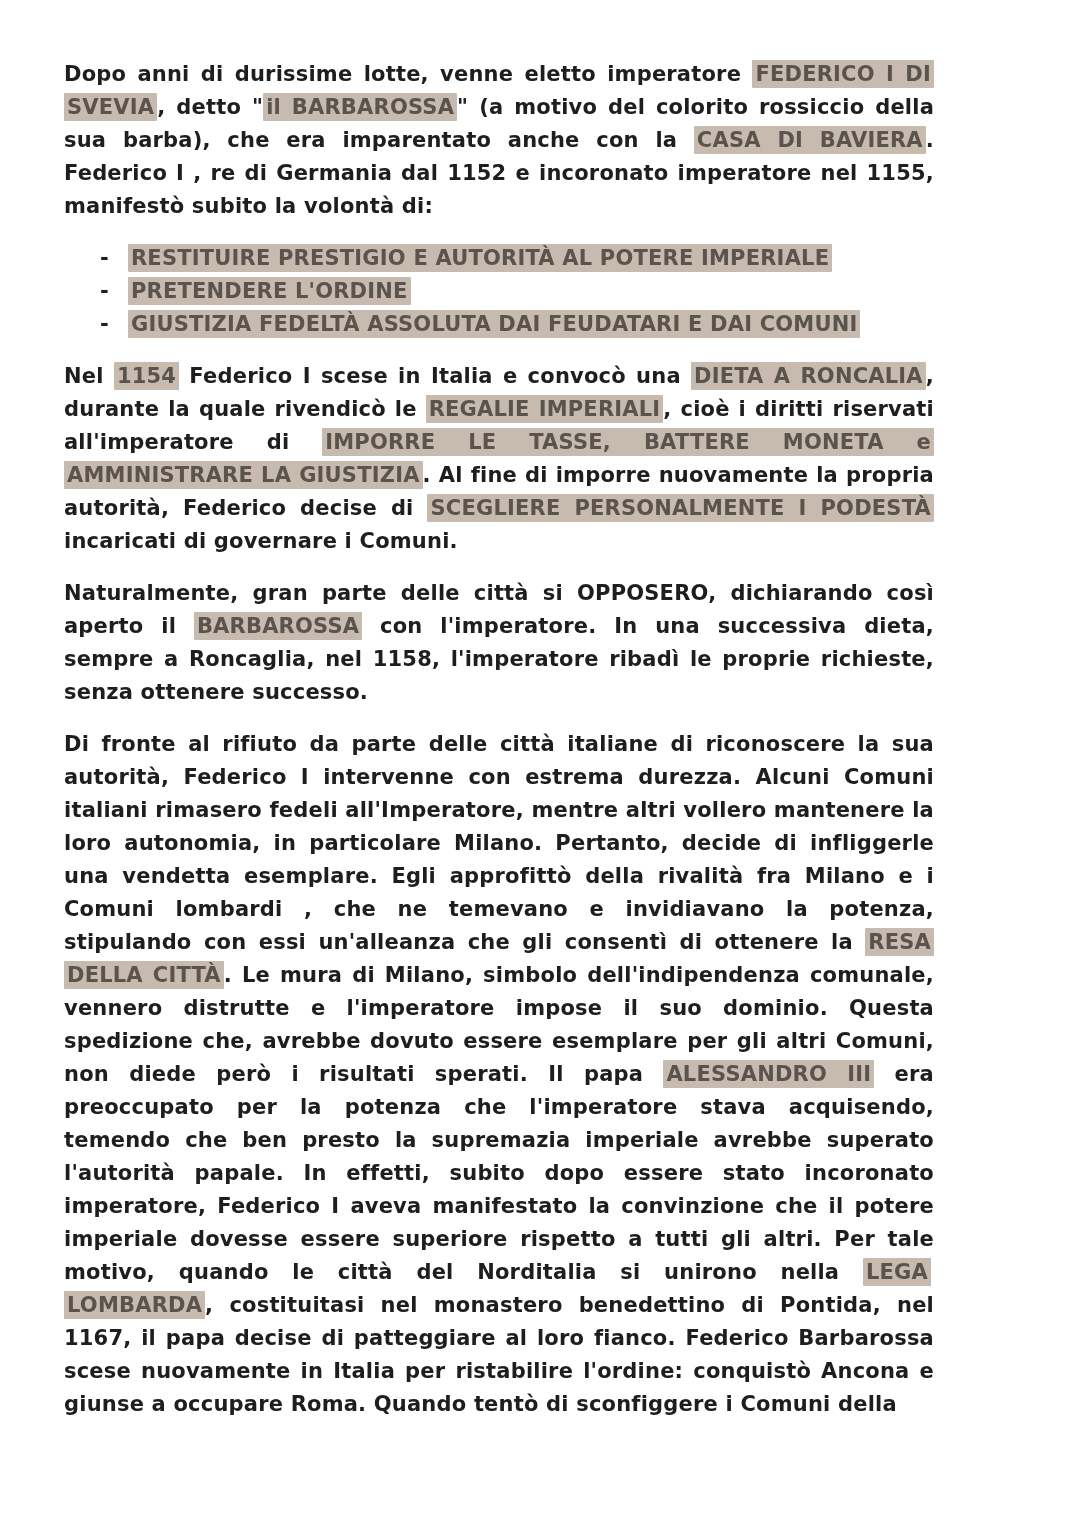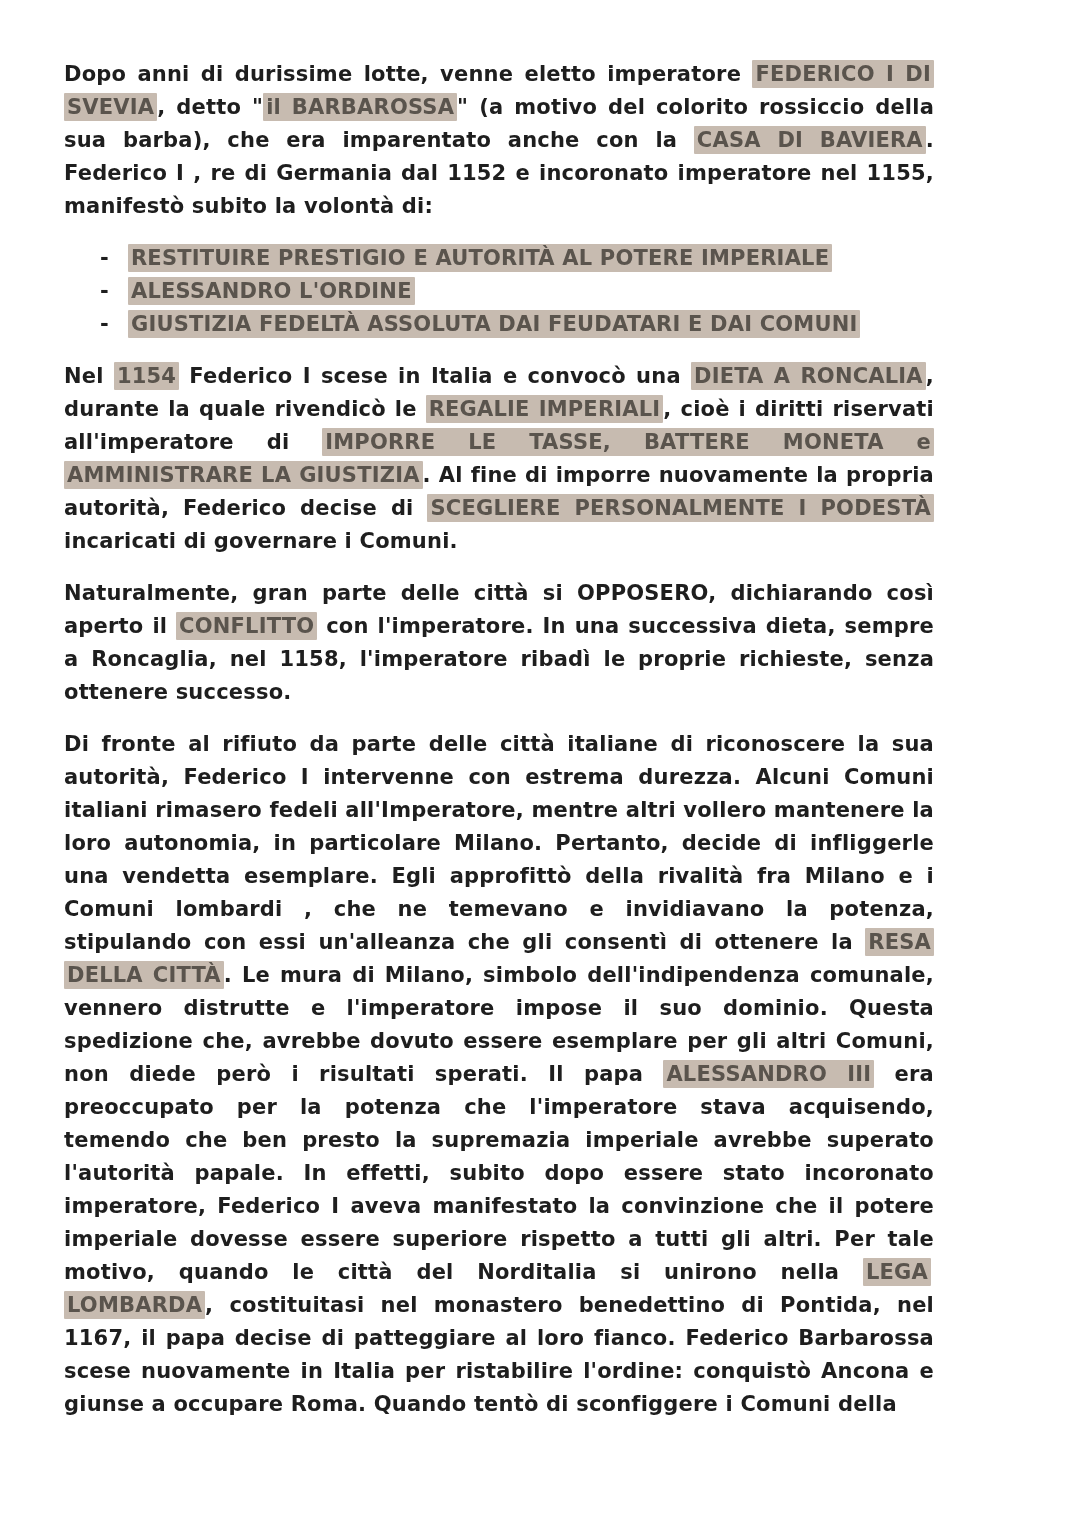--- a/index.html
+++ b/index.html
@@ -67,23 +67,23 @@
 
 <div class="page">
     <p class="para"><span class="plain">Dopo anni di durissime lotte, venne eletto imperatore </span><span class="hl">FEDERICO I DI SVEVIA</span><span class="plain">, detto "</span><span class="hl">il BARBAROSSA</span><span class="plain">" (a motivo del colorito rossiccio della sua barba), che era imparentato anche con la </span><span class="hl">CASA DI BAVIERA</span><span class="plain">. Federico I , re di Germania dal 1152 e incoronato imperatore nel 1155, manifestò subito la volontà di:</span></p>
     <div class="bullet-list">
       <div class="li">
         <span class="dash">-</span>
         <span class="li-content"><span class="hl">RESTITUIRE PRESTIGIO E AUTORITÀ AL POTERE IMPERIALE</span></span>
       </div>
       <div class="li">
         <span class="dash">-</span>
-        <span class="li-content"><span class="hl">ALESSANDRO L'ORDINE</span></span>
+        <span class="li-content"><span class="hl">PRETENDERE L'ORDINE</span></span>
       </div>
       <div class="li">
         <span class="dash">-</span>
         <span class="li-content"><span class="hl">GIUSTIZIA FEDELTÀ ASSOLUTA DAI FEUDATARI E DAI COMUNI</span></span>
       </div>
     </div>
     <p class="para"><span class="plain">Nel </span><span class="hl">1154</span><span class="plain"> Federico I scese in Italia e convocò una </span><span class="hl">DIETA A RONCALIA</span><span class="plain">, durante la quale rivendicò le </span><span class="hl">REGALIE IMPERIALI</span><span class="plain">, cioè i diritti riservati all'imperatore di </span><span class="hl">IMPORRE LE TASSE, BATTERE MONETA e AMMINISTRARE LA GIUSTIZIA</span><span class="plain">. Al fine di imporre nuovamente la propria autorità, Federico decise di </span><span class="hl">SCEGLIERE PERSONALMENTE I PODESTÀ</span><span class="plain"> incaricati di governare i Comuni.</span></p>
-    <p class="para"><span class="plain">Naturalmente, gran parte delle città si OPPOSERO, dichiarando così aperto il </span><span class="hl">CONFLITTO</span><span class="plain"> con l'imperatore. In una successiva dieta, sempre a Roncaglia, nel 1158, l'imperatore ribadì le proprie richieste, senza ottenere successo.</span></p>
+    <p class="para"><span class="plain">Naturalmente, gran parte delle città si OPPOSERO, dichiarando così aperto il </span><span class="hl">BARBAROSSA</span><span class="plain"> con l'imperatore. In una successiva dieta, sempre a Roncaglia, nel 1158, l'imperatore ribadì le proprie richieste, senza ottenere successo.</span></p>
     <p class="para"><span class="plain">Di fronte al rifiuto da parte delle città italiane di riconoscere la sua autorità, Federico I intervenne con estrema durezza. Alcuni Comuni italiani rimasero fedeli all'Imperatore, mentre altri vollero mantenere la loro autonomia, in particolare Milano. Pertanto, decide di infliggerle una vendetta esemplare. Egli approfittò della rivalità fra Milano e i Comuni lombardi , che ne temevano e invidiavano la potenza, stipulando con essi un'alleanza che gli consentì di ottenere la </span><span class="hl">RESA DELLA CITTÀ</span><span class="plain">. Le mura di Milano, simbolo dell'indipendenza comunale, vennero distrutte e l'imperatore impose il suo dominio. Questa spedizione che, avrebbe dovuto essere esemplare per gli altri Comuni, non diede però i risultati sperati. Il papa </span><span class="hl">ALESSANDRO III</span><span class="plain"> era preoccupato per la potenza che l'imperatore stava acquisendo, temendo che ben presto la supremazia imperiale avrebbe superato l'autorità papale. In effetti, subito dopo essere stato incoronato imperatore, Federico I aveva manifestato la convinzione che il potere imperiale dovesse essere superiore rispetto a tutti gli altri. Per tale motivo, quando le città del Norditalia si unirono nella </span><span class="hl">LEGA LOMBARDA</span><span class="plain">, costituitasi nel monastero benedettino di Pontida, nel 1167, il papa decise di patteggiare al loro fianco. Federico Barbarossa scese nuovamente in Italia per ristabilire l'ordine: conquistò Ancona e giunse a occupare Roma. Quando tentò di sconfiggere i Comuni della</span></p>
   </div>
 
 </body></html>

